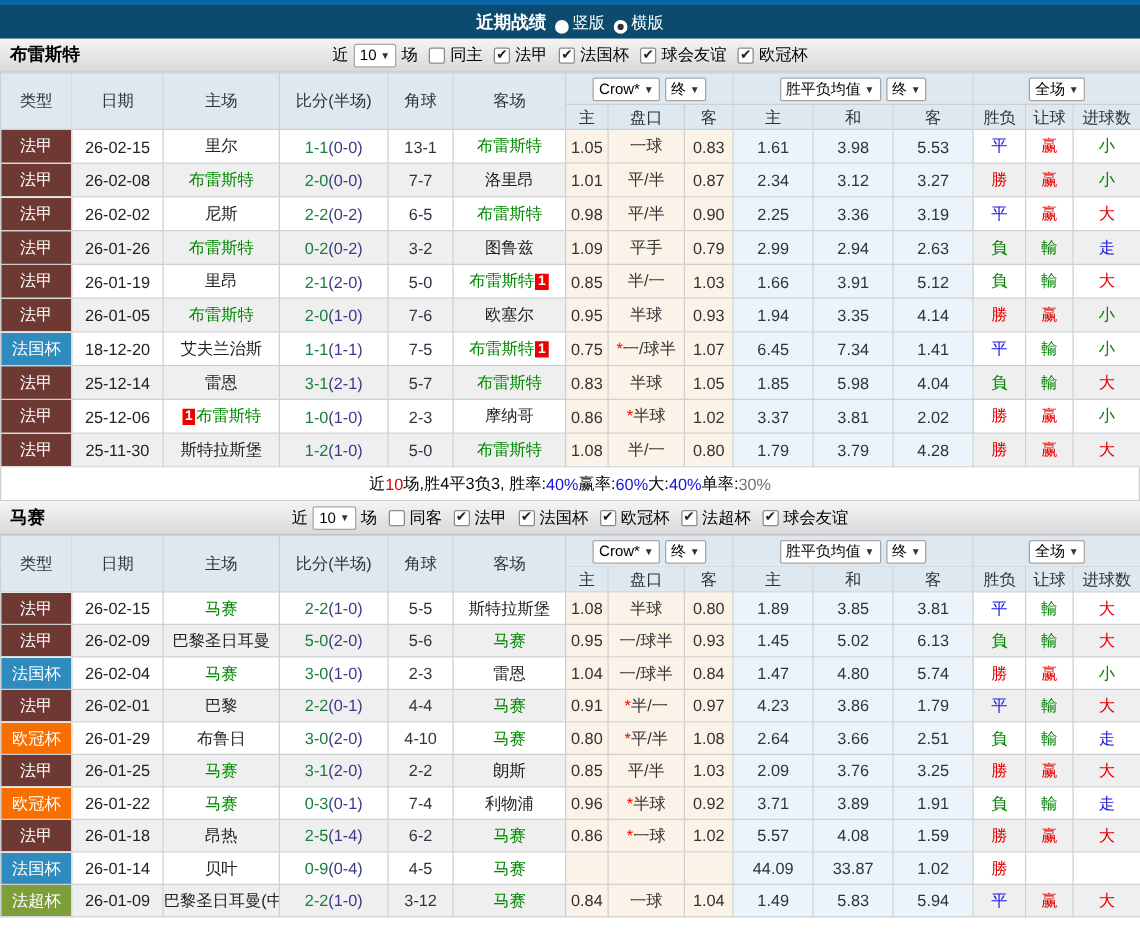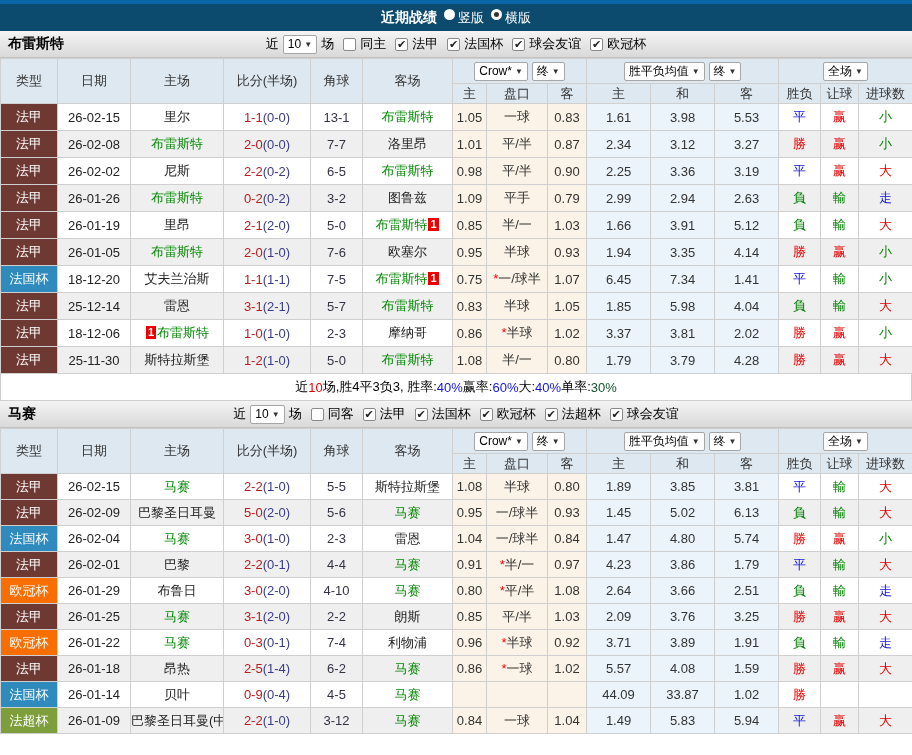--- a/index.html
+++ b/index.html
@@ -1,21 +1,21 @@
 <!DOCTYPE html>
 <html><head>
 <meta charset="utf-8">
 <style>
 *{margin:0;padding:0;box-sizing:border-box}
 html,body{width:912px;height:755px;overflow:hidden;background:#fff;
   font-family:"Liberation Sans","DejaVu Sans",sans-serif;font-size:13px;color:#222}
 .topstrip{height:4px;background:#0a66a6}
 .titlebar{height:27px;background:#0c4a6e;display:flex;align-items:center;justify-content:center;gap:7px;color:#fff}
 .titlebar .t{font-weight:bold;font-size:14px}
-.radioWrap{display:inline-flex;align-items:flex-start;gap:3px;cursor:pointer}
+.radioWrap{display:inline-flex;align-items:flex-end;gap:3px;cursor:pointer}
 .radio{width:11px;height:11px;border-radius:50%;background:#fff;display:inline-block;position:relative}
 .radio.sel::after{content:"";position:absolute;left:3px;top:3px;width:5px;height:5px;border-radius:50%;background:#333}
 .filterbar{height:27px;background:linear-gradient(#f4f4f4,#d9d9d9);border-bottom:1px solid #c2c2c2;position:relative;display:flex;align-items:center}
 .teamname{font-weight:bold;font-size:14px;color:#000;margin-left:8px;position:relative;z-index:2}
 .filterctrl{position:absolute;left:0;right:0;display:flex;justify-content:center;align-items:center;gap:2px;font-size:13px;color:#000}
 .dd{display:inline-flex;align-items:center;background:#fff;border:1px solid #a6a6a6;border-radius:2px;padding:0 4px;font-size:12px;line-height:17px;color:#000;margin:0 2px;white-space:nowrap;cursor:default}
 .dd .car{font-size:8px;margin-left:3px;color:#333}
 .cb{width:13px;height:13px;border:1px solid #8a8a8a;background:#fff;display:inline-flex;align-items:center;justify-content:center;font-size:11px;line-height:11px;color:#222;margin:0 2px 0 7px;border-radius:2px}
 table{border-collapse:collapse;table-layout:fixed;width:912px}
 th,td{border:1px solid #cfcfcf;text-align:center;overflow:hidden;white-space:nowrap}
@@ -27,27 +27,27 @@
 table.t2 tbody td{height:26px}
 tr.alt td.plain{background:#efefef}
 td.plain{background:#fff}
 td.odds{background:#fbf3e7;color:#333}
 td.avg{background:#eaf4fa;color:#333}
 td.type{color:#fff;font-size:13px}
 .green{color:#008800}
 .c-red{color:#e60000}
 .c-green{color:#008000}
 .c-blue{color:#1414dd}
-.sc{color:#b91c1c}
+.sc{color:#15803d}
 .half{color:#3a3a88}
 td.cor{color:#333344}
 .star{color:#f00}
 .badge1{display:inline-block;background:#ee0000;color:#fff;font-size:11px;line-height:13px;padding:0 2px;margin:0 1px;font-weight:bold;vertical-align:1px}
 .summarybar{height:27px;border:1px solid #cfcfcf;border-top:none;display:flex;align-items:center;justify-content:center;font-size:13px;background:#fff}
-.sum-black{color:#000}.sum-red{color:#e60000}.sum-blue{color:#1414dd}.sum-green{color:#14532d}
+.sum-black{color:#000}.sum-red{color:#e60000}.sum-blue{color:#1414dd}.sum-green{color:#737373}
 </style>
 </head>
 <body>
 
 <div class="page">
   <div class="topstrip"></div>
   <div class="titlebar">
     <span class="t">近期战绩</span>
     <span class="radioWrap">
       <span class="radio"></span>
@@ -269,21 +269,21 @@
             <td class="odds">1.05</td>
             <td class="avg">1.85</td>
             <td class="avg">5.98</td>
             <td class="avg">4.04</td>
             <td class="plain c-green">負</td>
             <td class="plain c-green">輸</td>
             <td class="plain c-red">大</td>
           </tr>
           <tr>
             <td class="type" style="background: rgb(110, 56, 51);">法甲</td>
-            <td class="plain">18-12-06</td>
+            <td class="plain">25-12-06</td>
             <td class="plain green"><span class="badge1">1</span>布雷斯特</td>
             <td class="plain"><span class="sc">1-0</span><span class="half">(1-0)</span></td>
             <td class="plain cor">2-3</td>
             <td class="plain">摩纳哥</td>
             <td class="odds">0.86</td>
             <td class="odds"><span class="star">*</span>半球</td>
             <td class="odds">1.02</td>
             <td class="avg">3.37</td>
             <td class="avg">3.81</td>
             <td class="avg">2.02</td>

